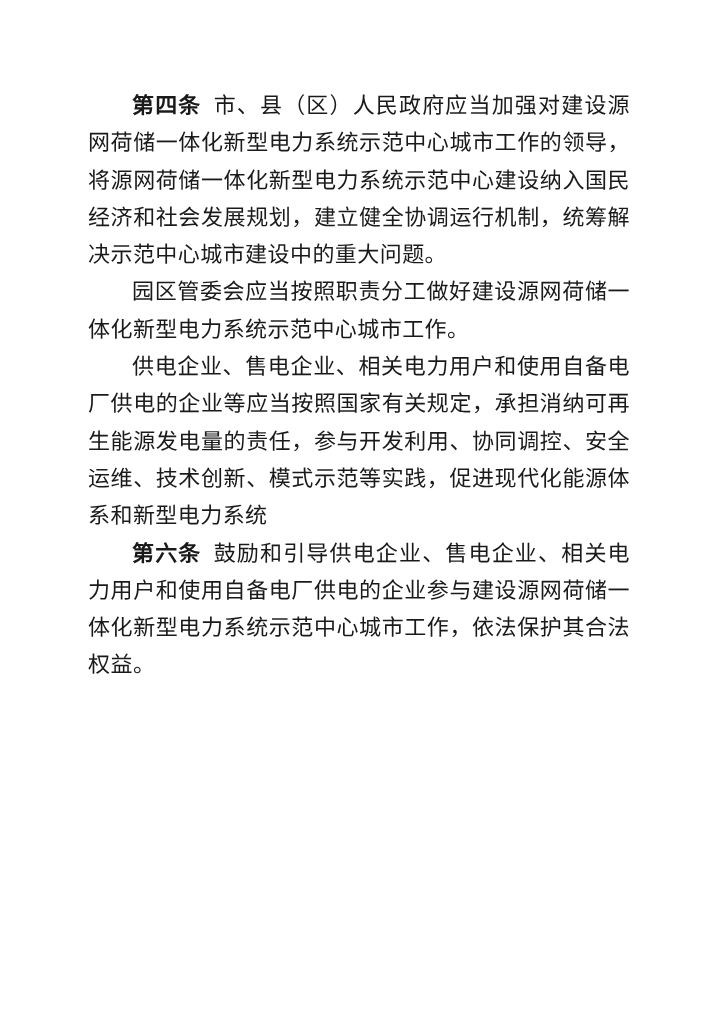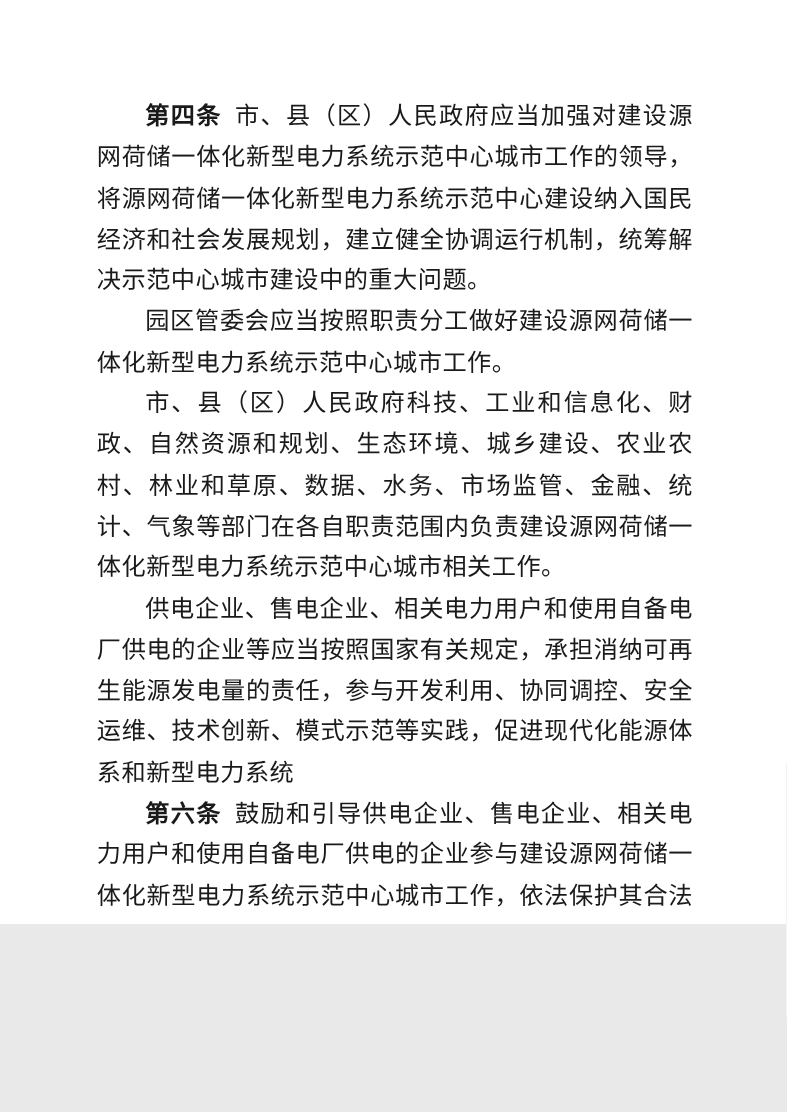--- a/index.html
+++ b/index.html
@@ -3,21 +3,21 @@
 <meta charset="utf-8">
 <style>
   html, body {
     margin: 0;
     padding: 0;
     background: #e9e9e9;
   }
   .page {
     position: relative;
     width: 715px;
-    height: 840px;
+    height: 1011px;
     margin: 0 auto;
     background: #ffffff;
     overflow: hidden;
     box-sizing: border-box;
     padding: 87px 85px 0 88px;
     font-family: "Liberation Sans", "DejaVu Sans", sans-serif;
     color: #1a1a1a;
   }
   .doc-body {
     width: 542px;
@@ -50,23 +50,20 @@
   <div class="doc-body">
   <p class="para">
     <span class="article-label">第四条</span><span class="para-text">市、县（区）人民政府应当加强对建设源网荷储一体化新型电力系统示范中心城市工作的领导，将源网荷储一体化新型电力系统示范中心建设纳入国民经济和社会发展规划，建立健全协调运行机制，统筹解决示范中心城市建设中的重大问题。</span>
   </p>
 
   <p class="para">
     <span class="para-text">园区管委会应当按照职责分工做好建设源网荷储一体化新型电力系统示范中心城市工作。</span>
   </p>
 
 
-  <p class="para">
-    <span class="para-text">市、县（区）人民政府科技、工业和信息化、财政、自然资源和规划、生态环境、城乡建设、农业农村、林业和草原、数据、水务、市场监管、金融、统计、气象等部门在各自职责范围内负责建设源网荷储一体化新型电力系统示范中心城市相关工作。</span>
-  </p>
 
   <p class="para">
     <span class="para-text">供电企业、售电企业、相关电力用户和使用自备电厂供电的企业等应当按照国家有关规定，承担消纳可再生能源发电量的责任，参与开发利用、协同调控、安全运维、技术创新、模式示范等实践，促进现代化能源体系和新型电力系统</span>
   </p>
 
   <p class="para">
     <span class="article-label">第六条</span><span class="para-text">鼓励和引导供电企业、售电企业、相关电力用户和使用自备电厂供电的企业参与建设源网荷储一体化新型电力系统示范中心城市工作，依法保护其合法权益。</span>
   </p>
 </div>
 </div>

